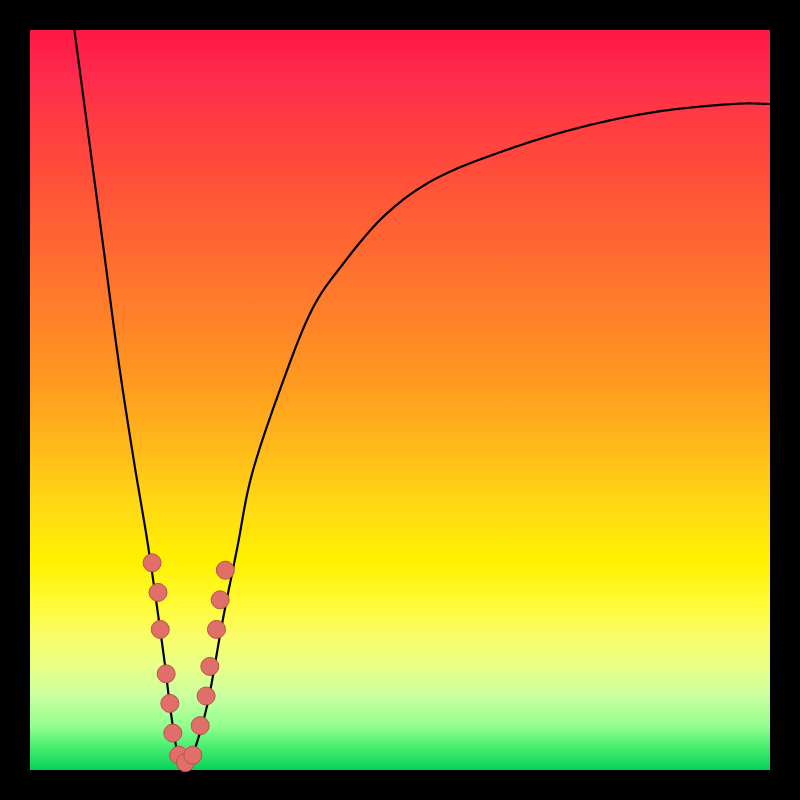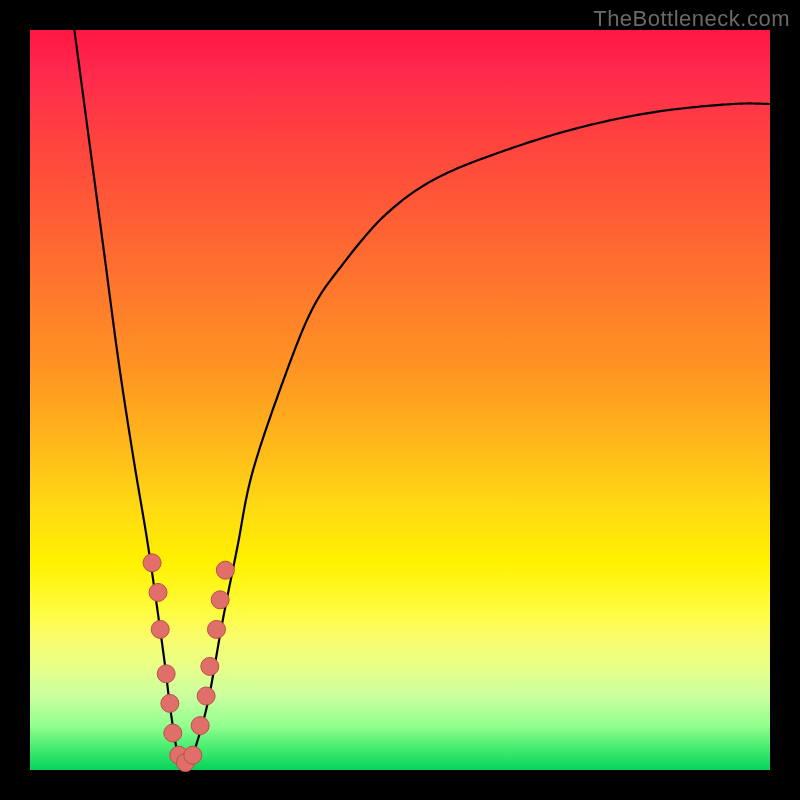--- a/index.html
+++ b/index.html
@@ -81,14 +81,13 @@
           <circle cx="162.80" cy="725.20" r="9" fill="#e06f6a" stroke="#b8504a" stroke-width="1"></circle>
           <circle cx="170.20" cy="695.60" r="9" fill="#e06f6a" stroke="#b8504a" stroke-width="1"></circle>
           <circle cx="176.12" cy="666.00" r="9" fill="#e06f6a" stroke="#b8504a" stroke-width="1"></circle>
           <circle cx="179.82" cy="636.40" r="9" fill="#e06f6a" stroke="#b8504a" stroke-width="1"></circle>
           <circle cx="186.48" cy="599.40" r="9" fill="#e06f6a" stroke="#b8504a" stroke-width="1"></circle>
           <circle cx="190.18" cy="569.80" r="9" fill="#e06f6a" stroke="#b8504a" stroke-width="1"></circle>
           <circle cx="195.36" cy="540.20" r="9" fill="#e06f6a" stroke="#b8504a" stroke-width="1"></circle>
         </g>
     </svg>
   </div>
-  <div class="watermark">TheBottleneck.com</div>
 </div>
 
 </body></html>

